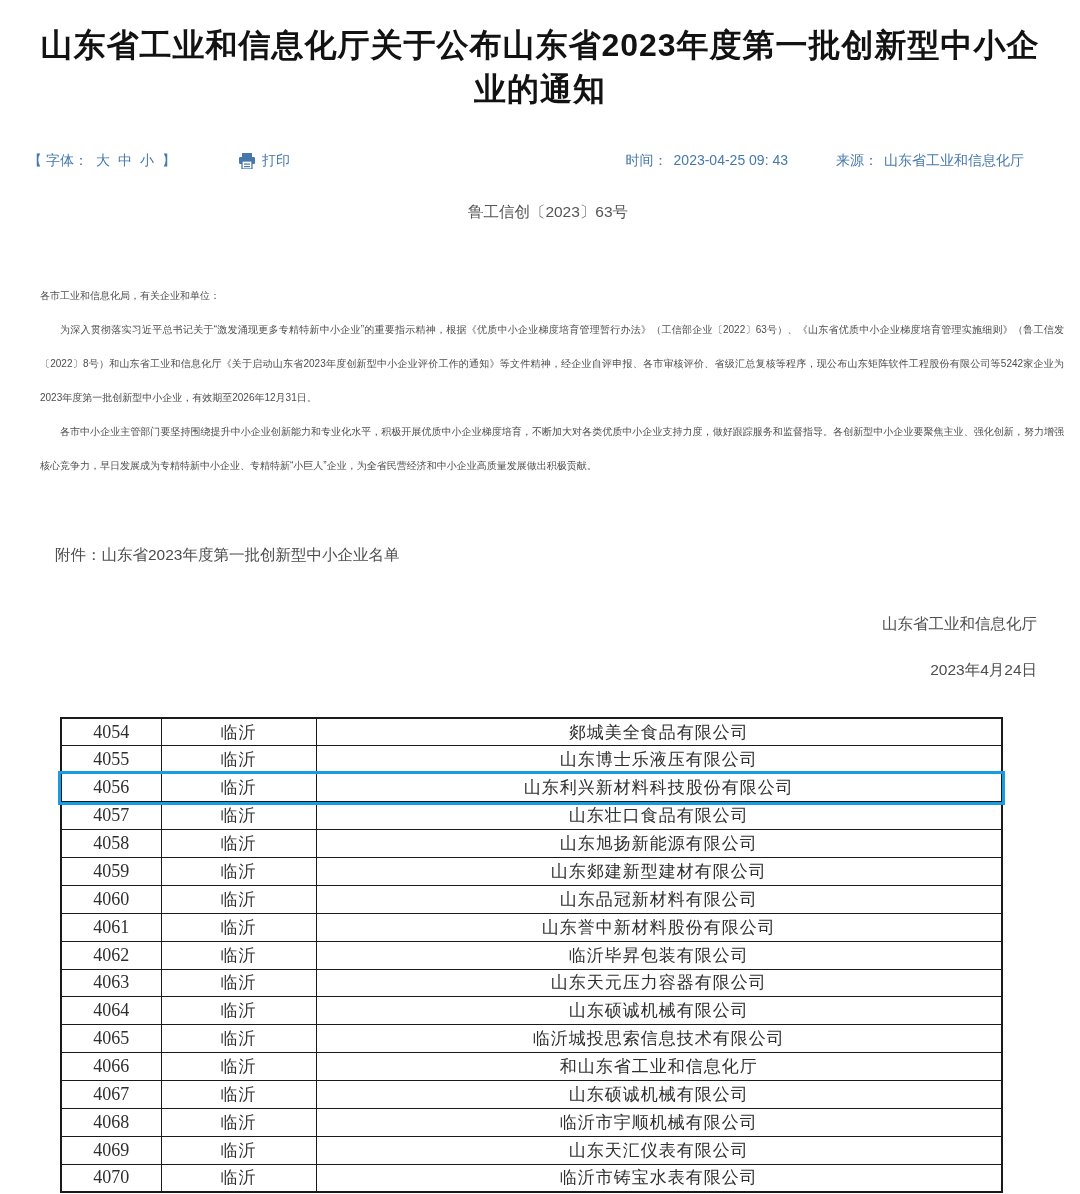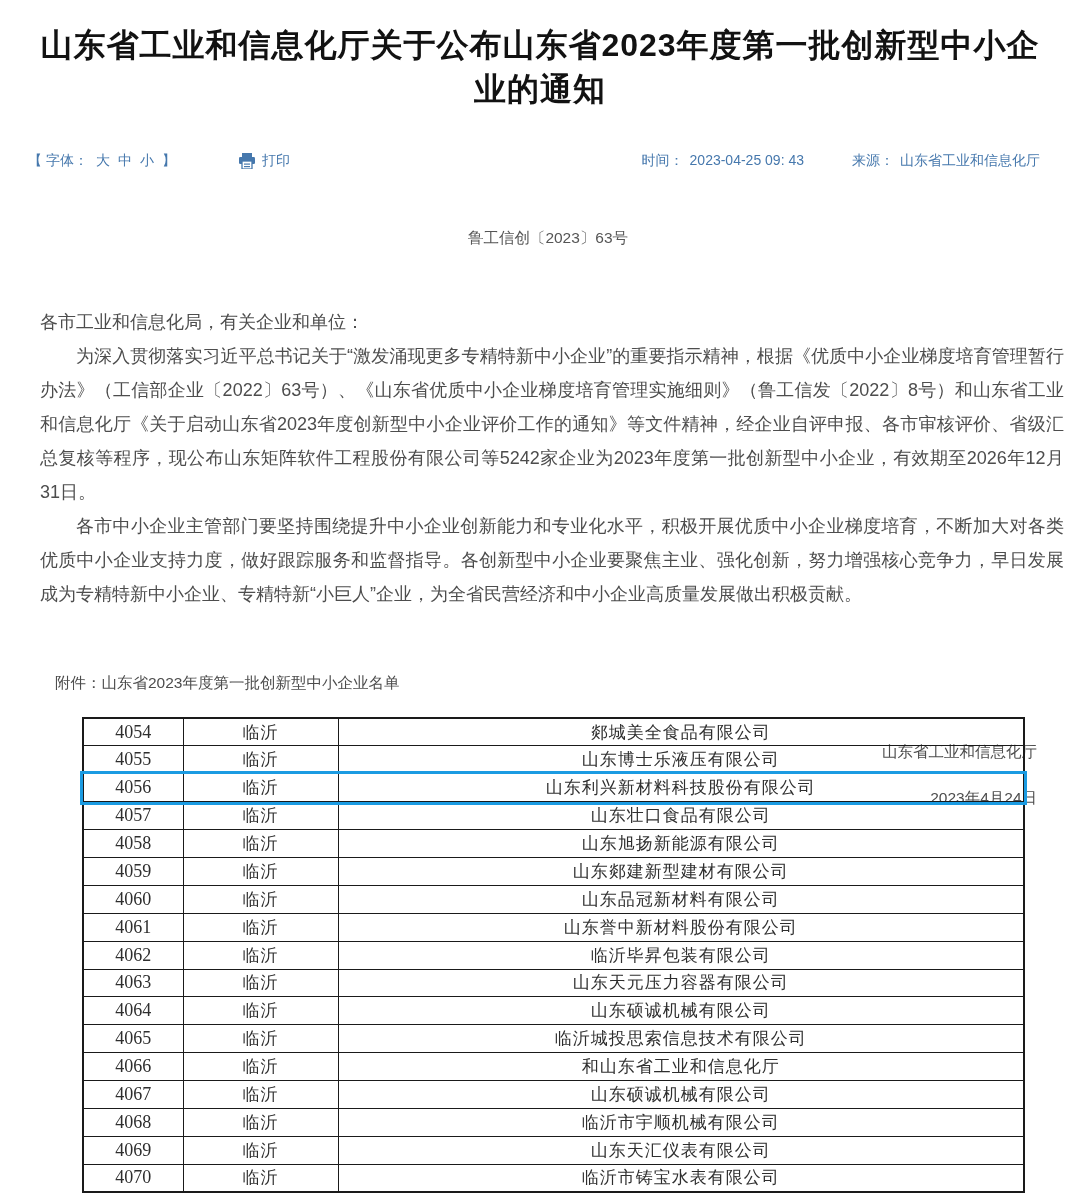--- a/index.html
+++ b/index.html
@@ -24,61 +24,61 @@
     text-align:center;
     font-size:32px;
     font-weight:700;
     color:#121212;
     letter-spacing:1px;
   }
   
   .toolbar{
     display:flex;
     align-items:flex-start;
-    margin:40px 40px 0 28px;
+    margin:40px 56px 0 28px;
     font-size:14px;
     color:var(--blue);
     white-space:nowrap;
   }
   .font-widget{display:flex;align-items:center;gap:8px;}
   .font-size-option{cursor:pointer;}
   .print-widget{display:flex;align-items:center;gap:6px;margin-left:62px;cursor:pointer;}
   .print-widget svg{display:block;}
   .toolbar-right{margin-left:auto;display:flex;gap:48px;}
   .meta-pair{display:flex;gap:6px;}
   
   .doc-number{
-    margin-top:58px;
+    margin-top:32px;
     text-align:center;
     font-size:15.5px;
     color:#555;
     padding-left:16px;
   }
   .article{
     margin:56px 16px 0 40px;
-    font-size:18px;
+    font-size:10px;
     line-height:34px;
     text-align:justify;
   }
   .article p.indent{text-indent:2em;}
   .attachment{
     margin:62px 40px 16px 55px;
     font-size:15.5px;
   }
   .signature{
     margin:40px 43px 0 0;
     text-align:right;
     font-size:15.5px;
     line-height:36px;
   }
   .signature .sig-date{margin-top:10px;margin-left:19px;}
   
   .table-wrap{
     position:absolute;
-    left:82px;
+    left:60px;
     top:717px;
     width:943px;
   }
   table{
     width:100%;
     border-collapse:collapse;
     table-layout:fixed;
     font-family:"Liberation Serif","DejaVu Serif",serif;
     color:var(--table-ink);
   }

